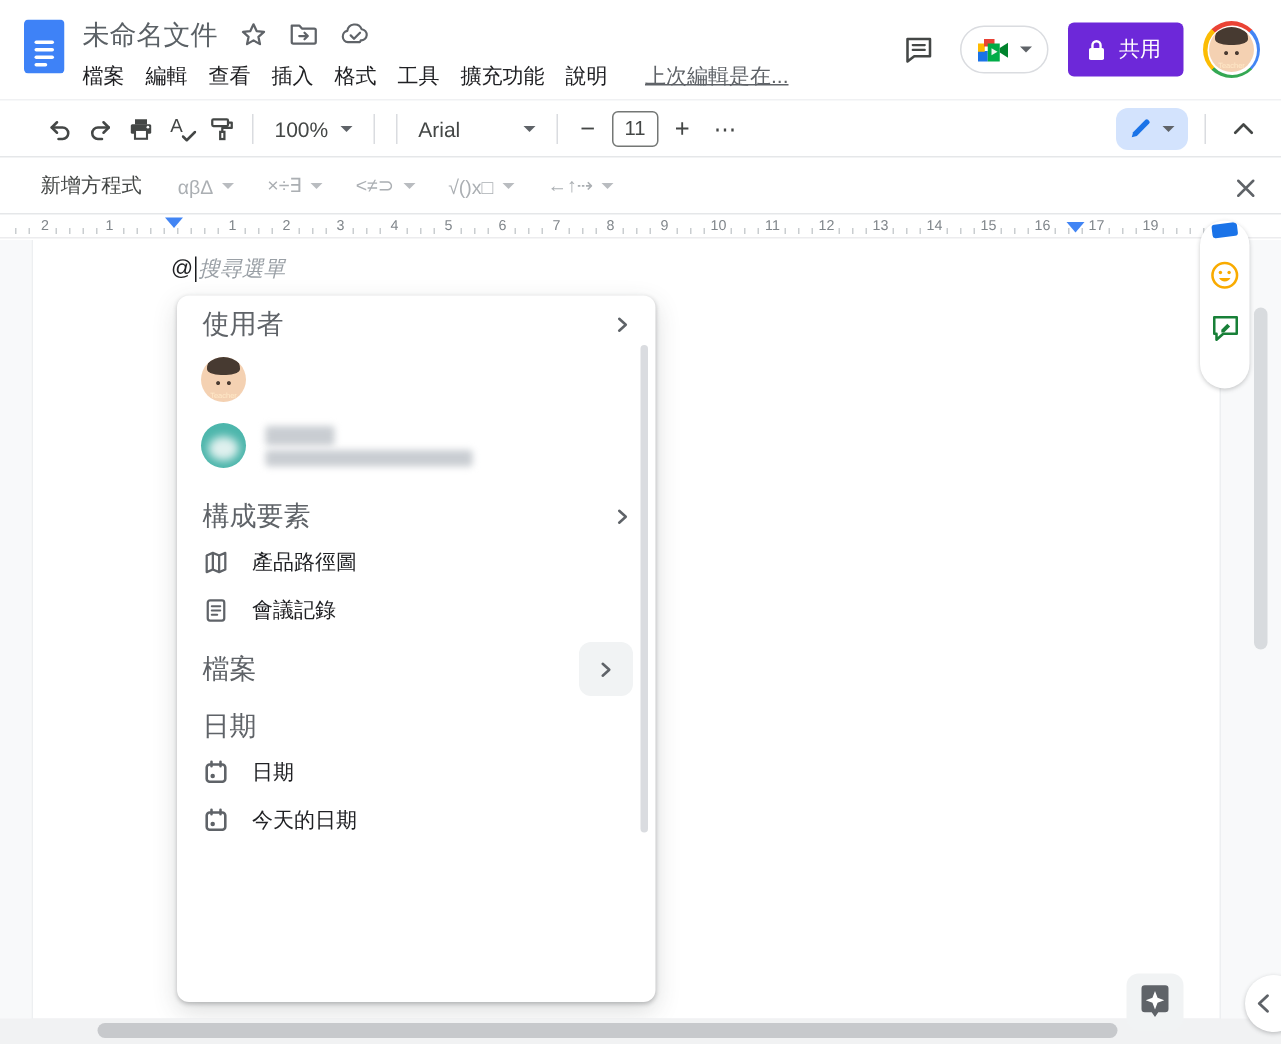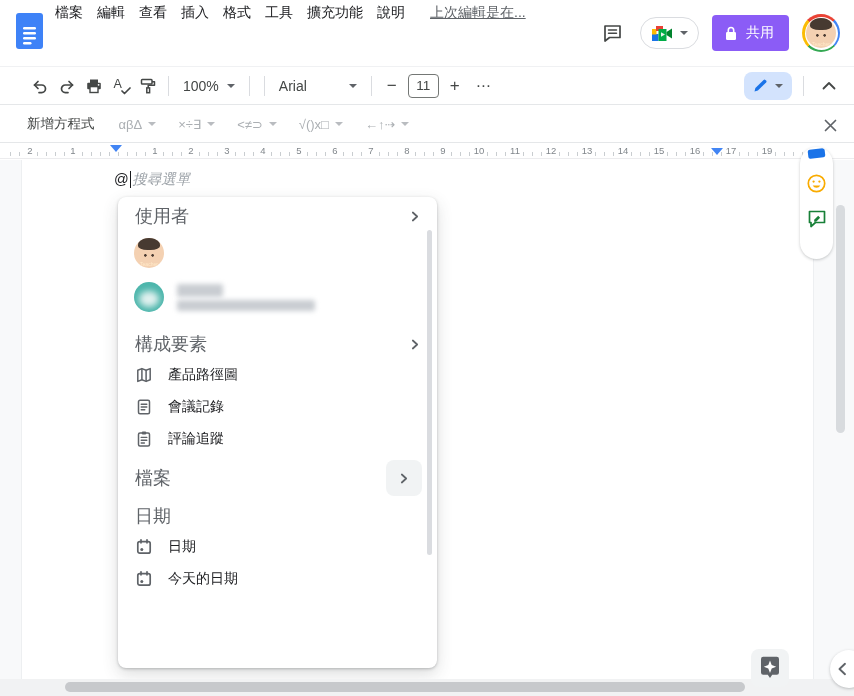--- a/index.html
+++ b/index.html
@@ -17,21 +17,21 @@
   .title-block { margin-left: 12px; }
   .title-row { display: flex; align-items: center; gap: 15px; height: 30px; margin-top: 8px; }
   .doc-title { font-size: 18px; color: #5b6166; }
   .title-icon { display: flex; align-items: center; }
   .menubar { display: flex; align-items: center; margin-left: -7px; margin-top: 1px; }
   .menu-item { padding: 3px 7px; border-radius: 4px; font-size: 14px; color: #202124; cursor: default; }
   .last-edited { margin-left: 18px; font-size: 14px; color: #5f6368; text-decoration: underline; }
   .topbar-right { margin-left: auto; display: flex; align-items: center; gap: 13px; height: 66px; }
   .icon-btn { width: 30px; height: 30px; display: flex; align-items: center; justify-content: center; border-radius: 50%; }
   .meet-pill { height: 32px; border: 1px solid #dadce0; border-radius: 16px; padding: 0 10px; display: flex; align-items: center; gap: 7px; background: #fff; }
-  .share-btn { height: 36px; background: #8b5cf6; border: none; border-radius: 4px; color: #fff; font-size: 14px; display: flex; align-items: center; gap: 9px; padding: 0 15px 0 13px; font-family: Liberation Mono, monospace; }
+  .share-btn { height: 36px; background: #6d28d9; border: none; border-radius: 4px; color: #fff; font-size: 14px; display: flex; align-items: center; gap: 9px; padding: 0 15px 0 13px; font-family: Liberation Mono, monospace; }
   .avatar-ring { width: 38px; height: 38px; border-radius: 50%; padding: 2.5px;
     background: conic-gradient(from 45deg, #4285f4 0 90deg, #34a853 90deg 180deg, #fbbc04 180deg 270deg, #ea4335 270deg 360deg); }
   .avatar-white { width: 100%; height: 100%; border-radius: 50%; background: #fff; padding: 1.5px; }
   .face { position: relative; width: 100%; height: 100%; border-radius: 50%; overflow: hidden;
     background: radial-gradient(circle at 38% 58%, #4a3b32 1px, transparent 1.6px),
                 radial-gradient(circle at 62% 58%, #4a3b32 1px, transparent 1.6px), #f4d1b2; }
   .face::before { content: ""; position: absolute; top: -2px; left: 12%; width: 76%; height: 46%;
     background: #473a31; border-radius: 50% 50% 42% 42% / 72% 72% 30% 30%; }
   .face-label { position: absolute; bottom: 1px; left: 0; right: 0; text-align: center; font-size: 5px; color: #ffe9c8; }
 
@@ -118,20 +118,40 @@
   <div class="docs-logo">
     <svg width="27" height="36" viewBox="0 0 27 36">
       <rect width="27" height="36" rx="3" fill="#3e82f7"></rect>
       <rect x="7" y="14" width="13" height="2.4" rx="1.2" fill="#fff"></rect>
       <rect x="7" y="19" width="13" height="2.4" rx="1.2" fill="#fff"></rect>
       <rect x="7" y="24" width="13" height="2.4" rx="1.2" fill="#fff"></rect>
       <rect x="7" y="29" width="8.5" height="2.4" rx="1.2" fill="#fff"></rect>
     </svg>
   </div>
   <div class="title-block">
+    <div class="title-row">
+      <span class="doc-title">未命名文件</span>
+      <span class="title-icon">
+        <svg width="18" height="18" viewBox="0 0 18 18">
+            <path d="M9 2.2l2.1 4.5 4.9.6-3.7 3.3 1 4.8L9 12.9l-4.3 2.5 1-4.8L2 7.3l4.9-.6z" fill="none" stroke="#5f6368" stroke-width="1.5" stroke-linejoin="round"></path>
+          </svg>
+      </span>
+      <span class="title-icon">
+        <svg width="19" height="16" viewBox="0 0 19 16">
+            <path d="M1.5 2h5l1.8 2h8.2a1 1 0 0 1 1 1v8a1 1 0 0 1-1 1h-14a1 1 0 0 1-1-1V2z" fill="none" stroke="#5f6368" stroke-width="1.5" stroke-linejoin="round"></path>
+            <path d="M6.5 9h5.5M10 6.8l2.2 2.2L10 11.2" fill="none" stroke="#5f6368" stroke-width="1.5" stroke-linecap="round" stroke-linejoin="round"></path>
+          </svg>
+      </span>
+      <span class="title-icon">
+        <svg width="20" height="16" viewBox="0 0 20 16">
+            <path d="M5.2 13.8a4 4 0 0 1-.4-7.9 5.2 5.2 0 0 1 10-1.2 3.9 3.9 0 0 1-.6 7.8 3.9 3.9 0 0 1-.6 1.3z" fill="none" stroke="#5f6368" stroke-width="1.5" stroke-linejoin="round" transform="translate(0,0) scale(0.95)"></path>
+            <path d="M6.8 8.6l2.2 2.2 4-4" fill="none" stroke="#5f6368" stroke-width="1.5" stroke-linecap="round" stroke-linejoin="round"></path>
+          </svg>
+      </span>
+    </div>
     <nav class="menubar">
       <span class="menu-item">檔案</span>
       <span class="menu-item">編輯</span>
       <span class="menu-item">查看</span>
       <span class="menu-item">插入</span>
       <span class="menu-item">格式</span>
       <span class="menu-item">工具</span>
       <span class="menu-item">擴充功能</span>
       <span class="menu-item">說明</span>
       <span class="last-edited">上次編輯是在...</span>
@@ -432,30 +452,20 @@
   </div>
   <div class="mm-item">
     <span class="micon">
       <svg width="18" height="18" viewBox="0 0 18 18">
           <rect x="3.5" y="2.3" width="11" height="13.4" rx="1.5" fill="none" stroke="#5f6368" stroke-width="1.5"></rect>
           <path d="M6.2 6.2h5.6M6.2 9h5.6M6.2 11.8h3.6" stroke="#5f6368" stroke-width="1.4" stroke-linecap="round"></path>
         </svg>
     </span>
     <span>會議記錄</span>
   </div>
-  <div class="mm-item">
-    <span class="micon">
-      <svg width="18" height="18" viewBox="0 0 18 18">
-          <rect x="3.5" y="3" width="11" height="13" rx="1.5" fill="none" stroke="#5f6368" stroke-width="1.5"></rect>
-          <rect x="6.8" y="1.6" width="4.4" height="2.8" rx="1" fill="#5f6368"></rect>
-          <path d="M6.2 7.4h5.6M6.2 10.2h5.6M6.2 13h3.2" stroke="#5f6368" stroke-width="1.4" stroke-linecap="round"></path>
-        </svg>
-    </span>
-    <span>評論追蹤</span>
-  </div>
   <div class="mm-gap8"></div>
   <div class="mm-header files-header">
     <span>檔案</span>
     <span class="hover-chevron">
       <svg width="10" height="11" viewBox="0 0 10 11">
           <path d="M2.8 1.5L7.2 5.5 2.8 9.5" fill="none" stroke="#5f6368" stroke-width="1.7" stroke-linecap="round" stroke-linejoin="round"></path>
         </svg>
     </span>
   </div>
   <div class="mm-gap8"></div>

